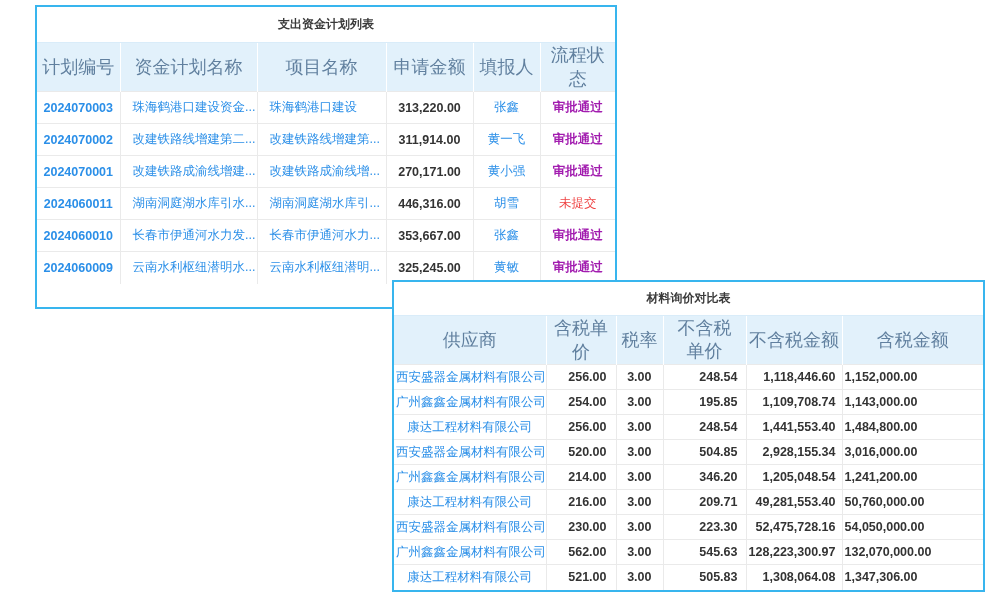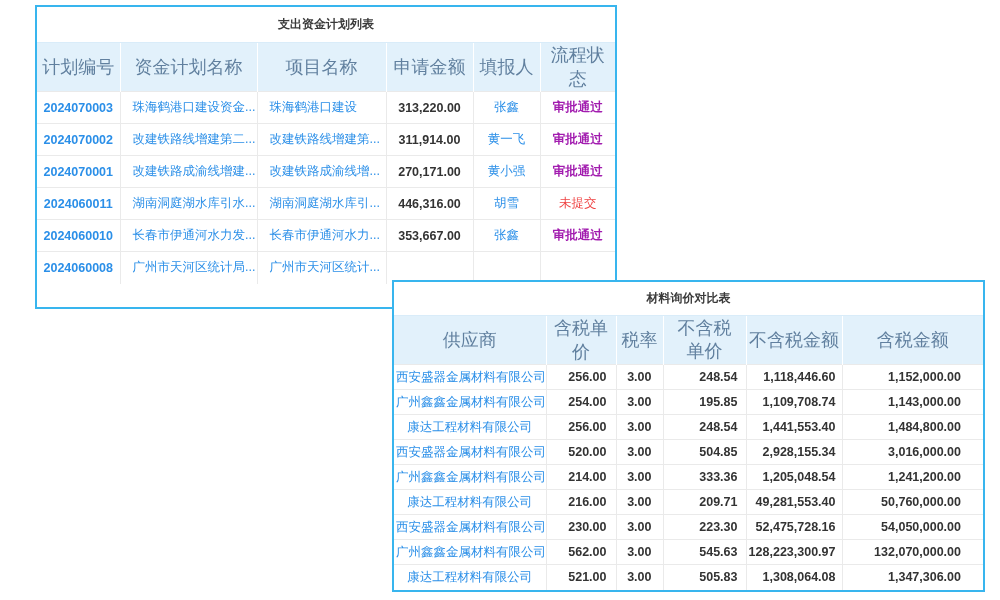--- a/index.html
+++ b/index.html
@@ -44,21 +44,21 @@
   
   #plan-panel td.c-id{font-weight:bold;}
   #plan-panel td.c-plan_name,#plan-panel td.c-project{
     text-align:left;padding-left:12px;padding-right:6px;text-overflow:clip;
   }
   
   #quote-panel td.c-1{text-align:right;padding-right:9px;}
   #quote-panel td.c-2{text-align:right;padding-right:11px;}
   #quote-panel td.c-3{text-align:right;padding-right:8px;}
   #quote-panel td.c-4{text-align:right;padding-right:6px;}
-  #quote-panel td.c-5{text-align:right;padding-right:22px;}
+  #quote-panel td.c-5{text-align:left;padding-right:44px;}
   th .wrap-narrow{
     display:inline-block;max-width:58px;word-break:break-all;line-height:1.3;
     vertical-align:middle;
   }
 </style>
 </head>
 <body>
 
 <div class="panel" id="plan-panel">
   <div class="panel-title">支出资金计划列表</div>
@@ -116,26 +116,26 @@
         </tr>
         <tr>
           <td class="c-id link">2024060010</td>
           <td class="c-plan_name link">长春市伊通河水力发...</td>
           <td class="c-project link">长春市伊通河水力...</td>
           <td class="c-amount num">353,667.00</td>
           <td class="c-reporter link">张鑫</td>
           <td class="c-status status-approved">审批通过</td>
         </tr>
         <tr>
-          <td class="c-id link">2024060008</td>
-          <td class="c-plan_name link">广州市天河区统计局...</td>
-          <td class="c-project link">广州市天河区统计...</td>
-          <td class="c-amount num"></td>
-          <td class="c-reporter link"></td>
-          <td class="c-status "></td>
+          <td class="c-id link">2024060009</td>
+          <td class="c-plan_name link">云南水利枢纽潜明水...</td>
+          <td class="c-project link">云南水利枢纽潜明...</td>
+          <td class="c-amount num">325,245.00</td>
+          <td class="c-reporter link">黄敏</td>
+          <td class="c-status status-approved">审批通过</td>
         </tr>
       </tbody>
   </table>
 </div>
 
 <div class="panel" id="quote-panel">
   <div class="panel-title">材料询价对比表</div>
   <table>
     <colgroup>
       <col style="width:152px">
@@ -185,21 +185,21 @@
           <td class="c-1 num">520.00</td>
           <td class="c-2 num">3.00</td>
           <td class="c-3 num">504.85</td>
           <td class="c-4 num">2,928,155.34</td>
           <td class="c-5 num">3,016,000.00</td>
         </tr>
         <tr>
           <td class="c-0 link">广州鑫鑫金属材料有限公司</td>
           <td class="c-1 num">214.00</td>
           <td class="c-2 num">3.00</td>
-          <td class="c-3 num">333.36</td>
+          <td class="c-3 num">346.20</td>
           <td class="c-4 num">1,205,048.54</td>
           <td class="c-5 num">1,241,200.00</td>
         </tr>
         <tr>
           <td class="c-0 link">康达工程材料有限公司</td>
           <td class="c-1 num">216.00</td>
           <td class="c-2 num">3.00</td>
           <td class="c-3 num">209.71</td>
           <td class="c-4 num">49,281,553.40</td>
           <td class="c-5 num">50,760,000.00</td>

